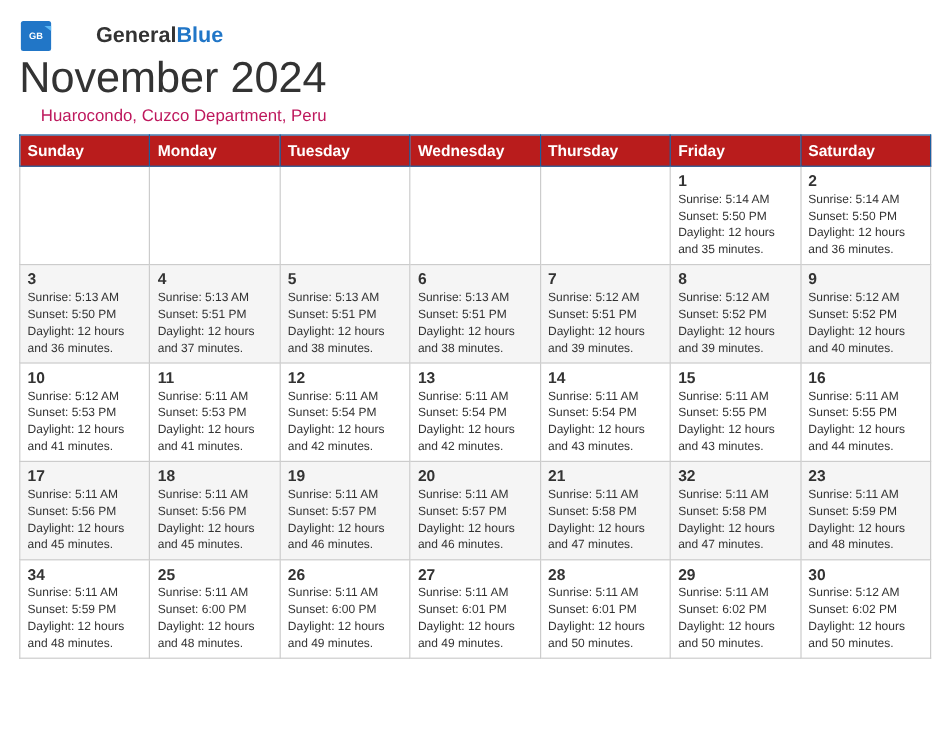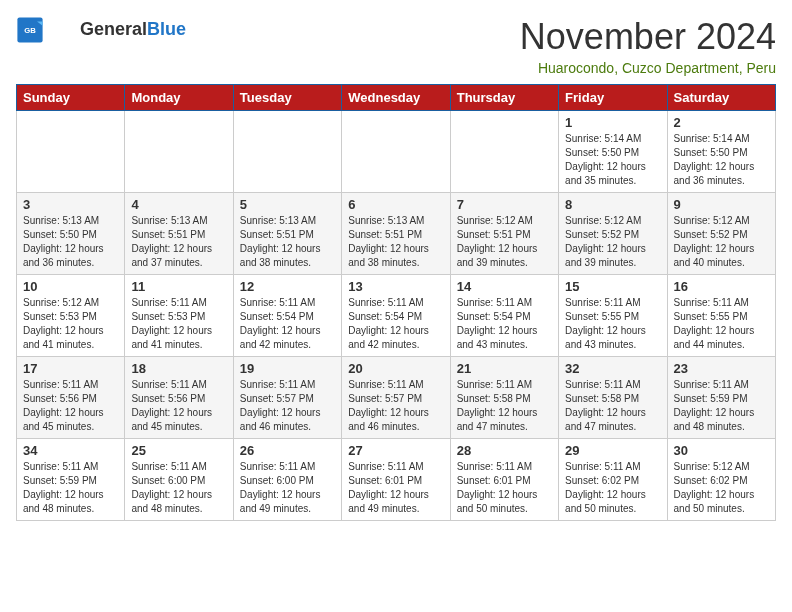--- a/index.html
+++ b/index.html
@@ -8,20 +8,21 @@
       background: #fff;
       width: 792px;
       min-height: 612px;
       padding: 16px;
     }
     .header {
       display: flex;
       align-items: flex-start;
       justify-content: space-between;
       margin-bottom: 8px;
+      flex-direction: column;
     }
     .logo {
       display: flex;
       align-items: center;
       gap: 4px;
     }
     .logo-text {
       font-size: 18px;
       font-weight: bold;
       color: #333;
@@ -35,21 +36,21 @@
     .title-block {
       text-align: right;
     }
     .month-title {
       font-size: 36px;
       font-weight: normal;
       color: #333;
     }
     .location {
       font-size: 14px;
-      color: #4d7c0f;
+      color: #be185d;
       margin-top: 2px;
     }
     .calendar-table {
       width: 100%;
       border-collapse: collapse;
       border: 1px solid #ccc;
     }
     .calendar-table th {
       background: #b91c1c;
       color: #fff;

